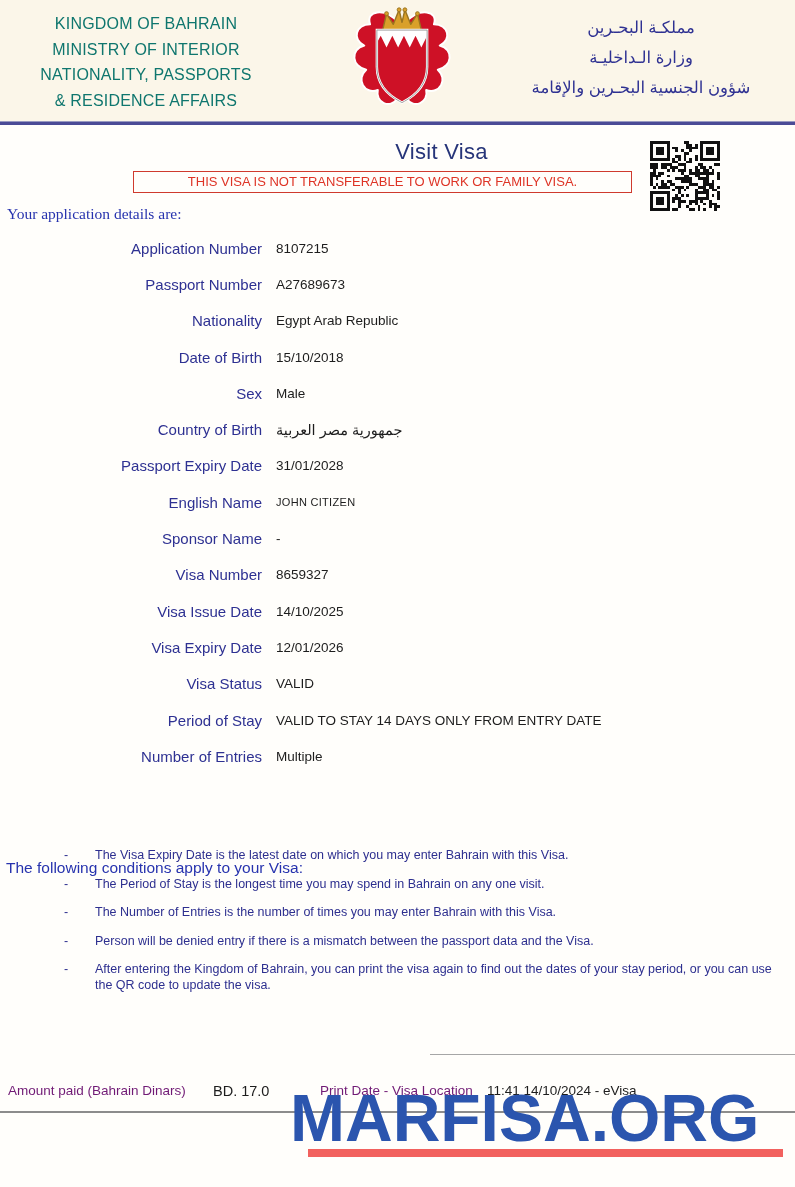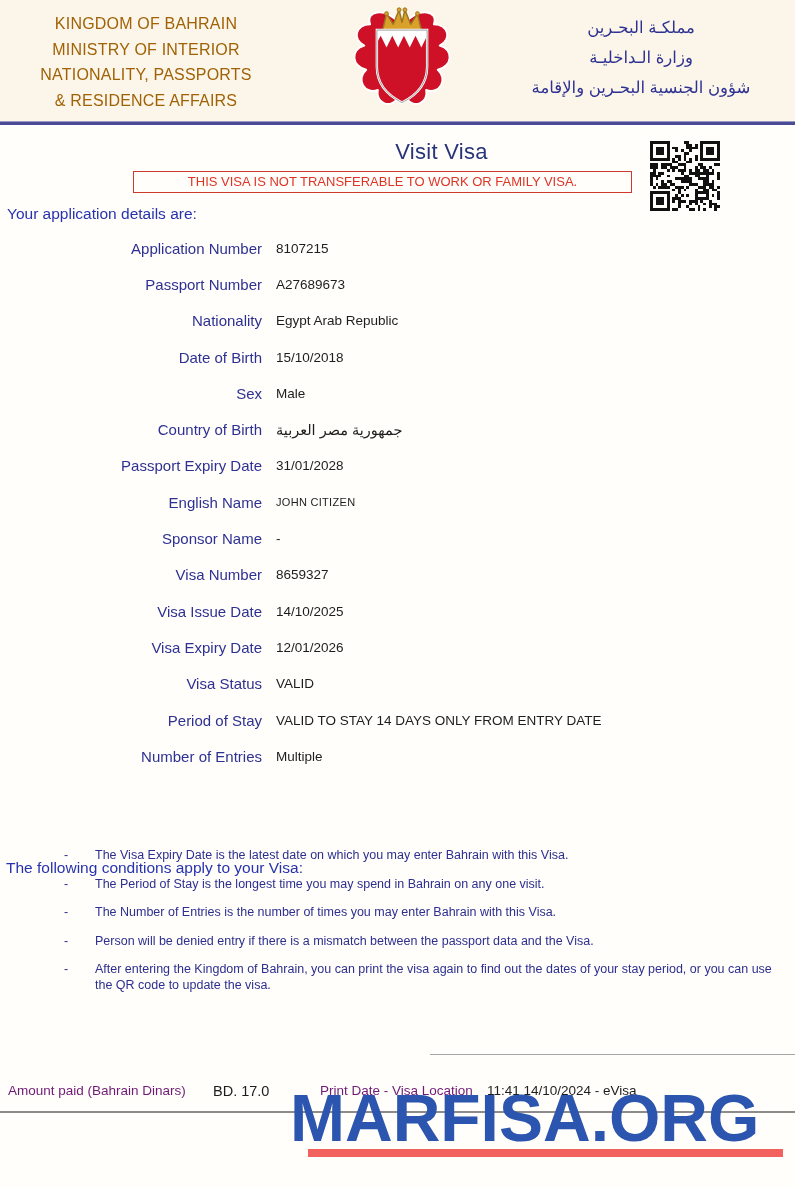--- a/index.html
+++ b/index.html
@@ -3,35 +3,35 @@
 <meta charset="utf-8">
 <style>
   html,body{margin:0;padding:0;}
   body{width:795px;height:1187px;position:relative;background:#fffefb;
        font-family:"Liberation Sans",sans-serif;overflow:hidden;}
   .abs{position:absolute;}
 
   
   .header-band{left:0;top:0;width:795px;height:121px;background:#fbf6e9;}
   .divider{left:0;top:121px;width:795px;height:3px;background:#4b4b96;border-top:1px solid #9a9ac0;}
-  .header-en{left:18px;top:11px;width:256px;text-align:center;color:#a16207;
+  .header-en{left:18px;top:11px;width:256px;text-align:center;color:#0f766e;
              font-size:16px;line-height:25.5px;letter-spacing:.2px;}
   .header-ar{left:495px;top:12px;width:292px;text-align:center;direction:rtl;
              color:#2e3192;font-size:16.5px;line-height:30px;}
   .emblem{left:344px;top:3px;width:116px;height:116px;}
 
   
   .visa-title{left:0;top:139px;width:795px;text-align:center;color:#273579;
               font-size:22px;letter-spacing:.3px;padding-left:44px;}
   .warning-box{left:133px;top:171px;width:497px;height:20px;border:1px solid #cf3a2e;
                text-align:center;line-height:20px;font-size:13px;color:#de3426;background:transparent;}
   .qr{left:650px;top:141px;width:70px;height:70px;}
 
   
-  .details-heading{left:7px;top:205px;font-size:15.5px;color:#2733ae;}
+  .details-heading{left:7px;top:205px;font-size:15.5px;color:#2733ae;font-family:Liberation Serif, serif;}
   .fields{left:0;top:230px;width:795px;}
   .field-row{display:flex;align-items:center;height:36.3px;}
   .field-label{width:262px;text-align:right;color:#2e3192;font-size:15px;flex:0 0 262px;}
   .field-value{margin-left:14px;color:#1d1d1d;font-size:13.5px;}
   .field-value.small{font-size:11px;letter-spacing:.3px;}
   .field-value.arabic{font-size:14.5px;direction:rtl;}
 
   
   .conditions-heading{left:6px;top:823px;font-size:15.5px;color:#2733ae;margin-top:36px;}
   .conditions{left:64px;top:848px;width:720px;list-style:none;margin:0;padding:0;}

